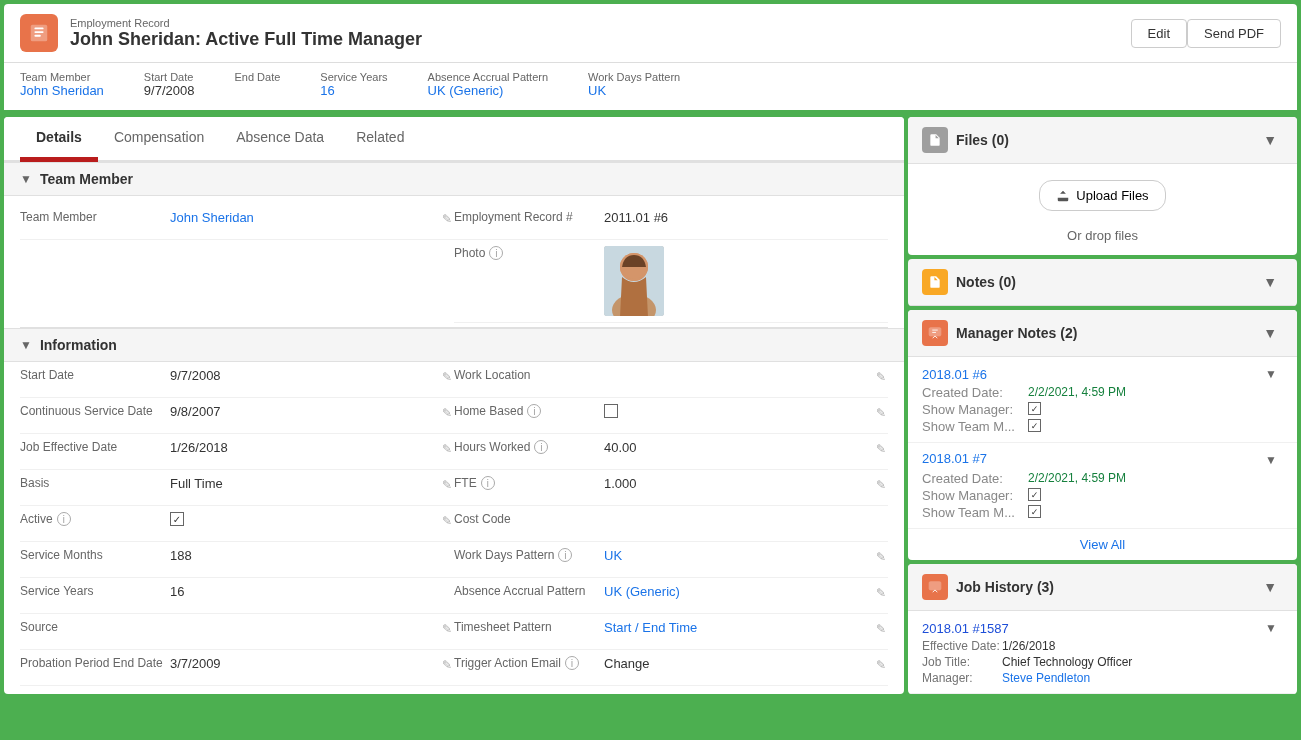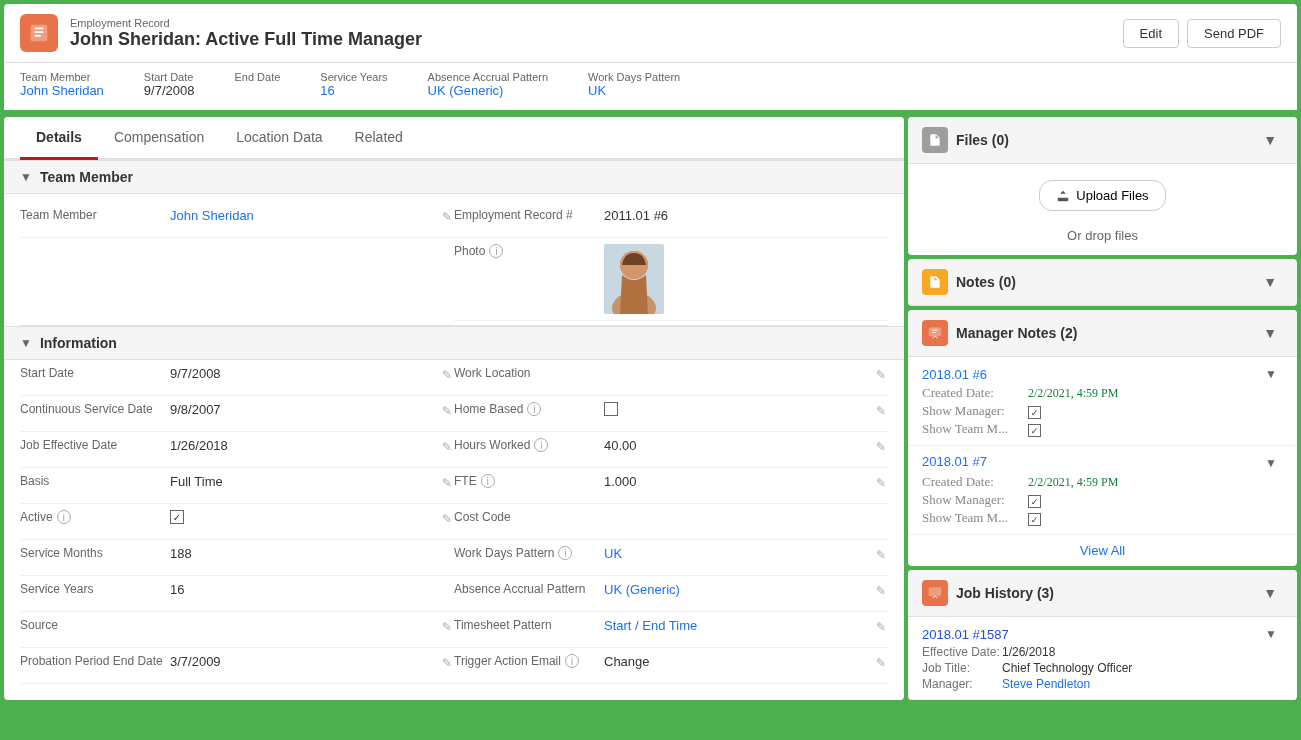--- a/index.html
+++ b/index.html
@@ -7,39 +7,39 @@
     
     .outer-wrapper { background: #4caf50; padding: 4px; min-height: 740px; }
     
     
     .header { background: #fff; border-radius: 4px 4px 0 0; padding: 10px 16px; display: flex; align-items: center; justify-content: space-between; border-bottom: 1px solid #ddd; }
     .header-left { display: flex; align-items: center; gap: 12px; }
     .header-icon { width: 38px; height: 38px; background: #e8734a; border-radius: 6px; display: flex; align-items: center; justify-content: center; color: white; font-size: 18px; flex-shrink: 0; }
     .header-title-block { }
     .header-subtitle { font-size: 11px; color: #666; }
     .header-title { font-size: 18px; font-weight: bold; color: #333; }
-    .header-actions { display: flex; gap: 8px; }
+    .header-actions { display: flex; }
     .btn { padding: 6px 16px; border: 1px solid #ccc; border-radius: 4px; background: #fff; cursor: pointer; font-size: 13px; color: #333; }
     
     
     .meta-row { background: #fff; padding: 8px 16px 12px; display: flex; gap: 40px; border-bottom: 3px solid #4caf50; }
     .meta-item label { font-size: 11px; color: #666; display: block; }
     .meta-item .meta-value { font-size: 13px; color: #333; }
     .meta-item .meta-link { font-size: 13px; color: #1a73e8; text-decoration: none; cursor: pointer; }
     
     
     .main-layout { display: flex; gap: 4px; padding-top: 4px; }
     
     
     .left-panel { flex: 1; background: #fff; border-radius: 4px; overflow: hidden; }
     
     
     .tabs { display: flex; border-bottom: 2px solid #e0e0e0; padding: 0 16px; background: #fff; }
     .tab { padding: 12px 16px; cursor: pointer; font-size: 14px; color: #666; border-bottom: 3px solid transparent; margin-bottom: -2px; }
-    .tab.active { color: #333; font-weight: 600; border-bottom: 3px solid #b91c1c; }
+    .tab.active { color: #333; font-weight: 600; border-bottom: 5px solid #b91c1c; }
     
     
     .section { margin: 0; }
     .section-header { background: #f5f5f5; padding: 8px 16px; display: flex; align-items: center; gap: 8px; border-bottom: 1px solid #e0e0e0; border-top: 1px solid #e0e0e0; cursor: pointer; }
     .section-title { font-weight: 600; font-size: 14px; }
     .chevron { color: #666; font-size: 12px; }
     .field-row { display: flex; align-items: flex-start; padding: 6px 0; border-bottom: 1px solid #f0f0f0; min-height: 36px; }
     .field-label { width: 150px; flex-shrink: 0; color: #666; font-size: 12px; display: flex; align-items: center; gap: 4px; }
     .field-value { flex: 1; font-size: 13px; color: #333; display: flex; align-items: center; gap: 6px; }
     .field-value.link { color: #1a73e8; cursor: pointer; }
@@ -61,21 +61,21 @@
     .chevron-btn { border: none; background: none; cursor: pointer; color: #666; font-size: 14px; padding: 2px 6px; }
     
     .right-card-body { padding: 12px 14px; }
     
     .upload-btn { border: 1px solid #ccc; padding: 7px 16px; border-radius: 13px; background: #fff; cursor: pointer; font-size: 13px; display: flex; align-items: center; gap: 6px; margin: 4px auto; display: flex; width: fit-content; }
     .drop-text { text-align: center; color: #666; font-size: 13px; margin-top: 17px; }
     
     
     .note-item { padding: 8px 14px; border-bottom: 1px solid #f0f0f0; }
     .note-link { color: #1a73e8; font-size: 13px; cursor: pointer; font-weight: 500; display: flex; align-items: center; justify-content: space-between; }
-    .note-detail-row { display: flex; align-items: flex-end; gap: 6px; margin-top: 2px; font-family: Liberation Serif, serif; }
+    .note-detail-row { display: flex; align-items: flex-start; gap: 6px; margin-top: 2px; }
     .note-detail-label { width: 100px; color: #888; }
     .note-detail-value { color: #15803d; font-size: 12px; }
     .note-checkbox { width: 13px; height: 13px; border: 1px solid #666; display: inline-flex; align-items: center; justify-content: center; font-size: 9px; }
     .view-all { text-align: center; padding: 8px; color: #1a73e8; cursor: pointer; font-size: 13px; }
     
     
     .job-item { padding: 8px 14px; border-bottom: 1px solid #f0f0f0; }
     .job-link { color: #1d4ed8; font-size: 13px; cursor: pointer; font-weight: 500; display: flex; align-items: center; justify-content: space-between; }
     .job-detail-row { display: flex; align-items: flex-start; margin-top: 2px; }
     .job-detail-label { width: 80px; color: #737373; font-size: 12px; }
@@ -135,21 +135,21 @@
     </div>
   </div>
 
   <div class="main-layout">
 
     <div class="left-panel">
 
       <div class="tabs">
         <div class="tab active">Details</div>
         <div class="tab">Compensation</div>
-        <div class="tab">Location Data</div>
+        <div class="tab">Absence Data</div>
         <div class="tab">Related</div>
       </div>
 
       <div class="section">
         <div class="section-header">
           <span class="chevron">▼</span>
           <span class="section-title">Team Member</span>
         </div>
         <div style="padding: 8px 16px 4px;">
           <div style="display:grid; grid-template-columns: 1fr 1fr; gap:0;">

